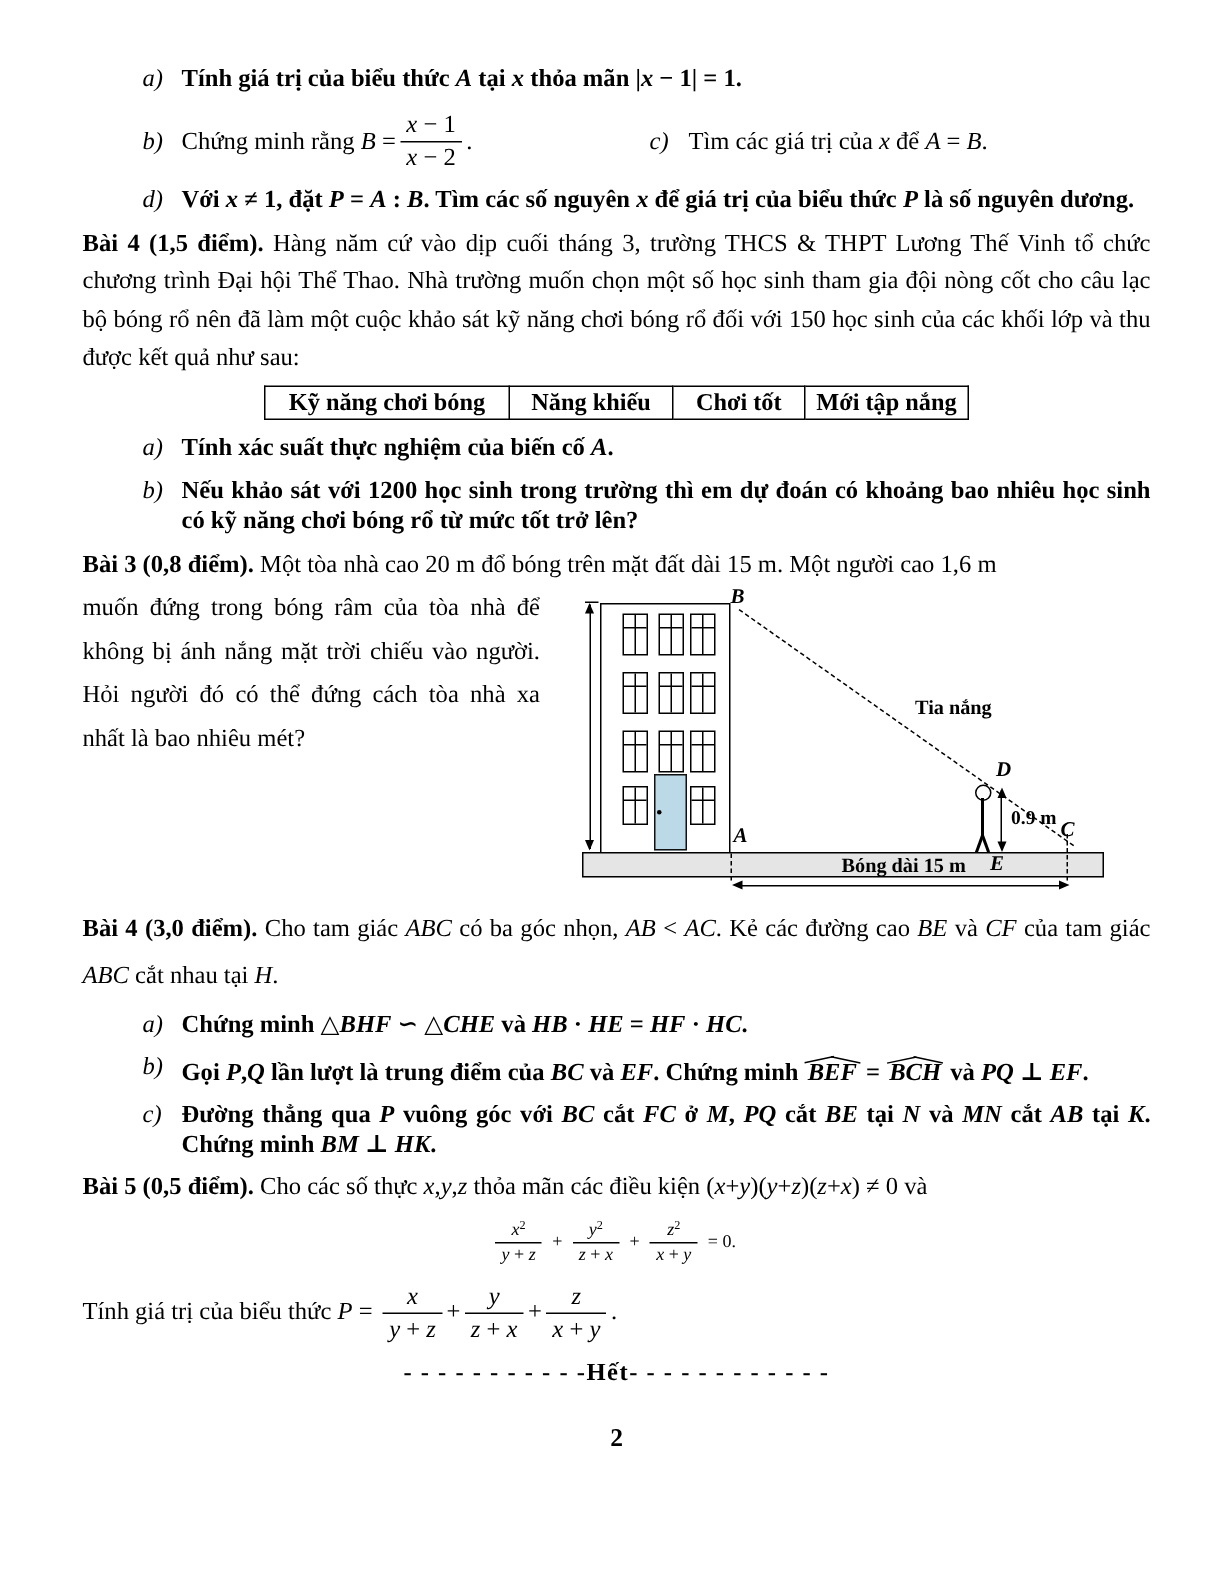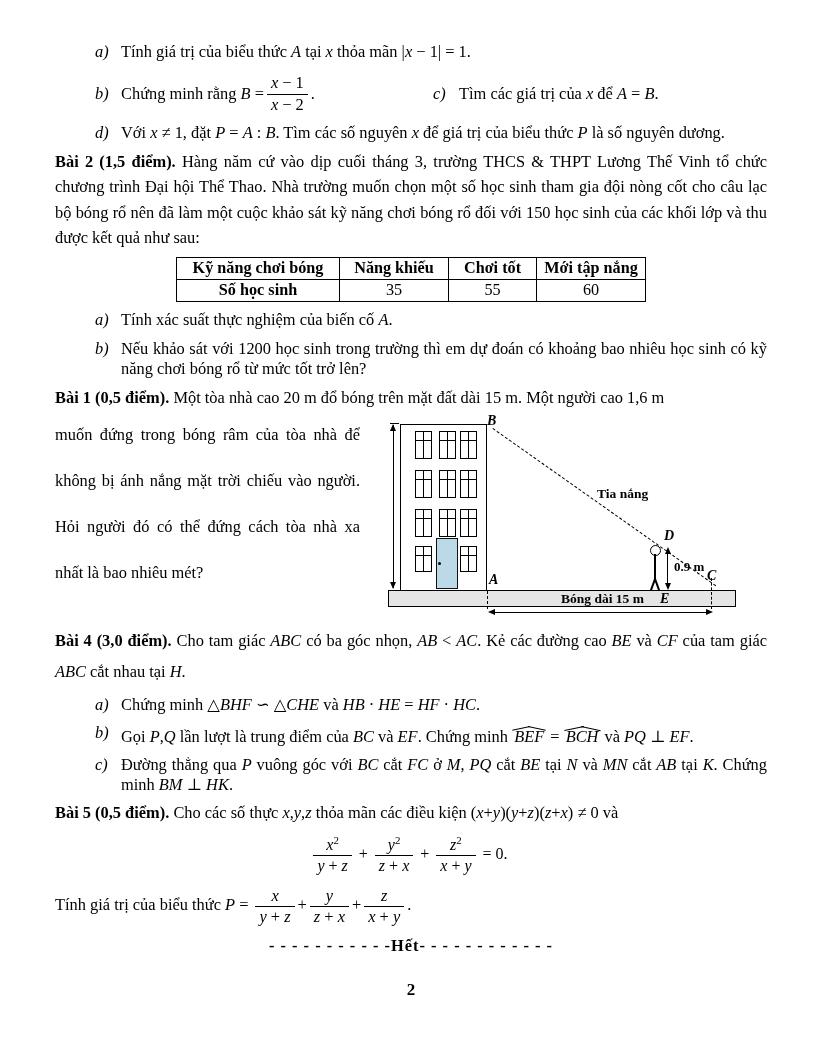--- a/index.html
+++ b/index.html
@@ -15,21 +15,21 @@
   .seg-b{font-weight:bold;text-align:right;}
   .seg-sup{font-size:68%;vertical-align:0.55em;font-style:normal;}
   .seg-arc{font-style:italic;position:relative;display:inline-block;padding:4px 2px 0;}
   .seg-arc::before,.seg-arc::after{content:"";position:absolute;top:3px;height:1.4px;background:#000;width:53%;}
   .seg-arc::before{left:0;transform:rotate(-12deg);transform-origin:right center;}
   .seg-arc::after{right:0;transform:rotate(12deg);transform-origin:left center;}
 
   
   .item{display:flex;margin-left:40px;}
   .item-label{flex:0 0 26px;font-style:italic;}
-  .item-body{flex:1;text-align:justify;}
+  .item-body{flex:1;text-align:justify;font-weight:bold;}
   .mt4{margin-top:4px;}.mt6{margin-top:6px;}.mt8{margin-top:8px;}.mt9{margin-top:9px;}
 
   
   .row-bc{display:flex;align-items:center;margin-left:40px;margin-top:7px;min-height:50px;}
   .col-left{width:338px;display:flex;align-items:center;}
   .col-right{flex:1;display:flex;align-items:center;}
 
   
   .frac{display:inline-block;text-align:center;vertical-align:middle;margin:0 3px;line-height:1.12;}
   .frac .num{display:block;border-bottom:1.4px solid #000;padding:0 4px 1px;}
@@ -40,21 +40,21 @@
   .note{line-height:23.4px;margin-top:5px;}
   .b4para{line-height:31px;margin-top:3px;}
 
   
   table.survey{border-collapse:collapse;margin:6px auto 6px;font-size:16.2px;}
   table.survey td,table.survey th{border:1.7px solid #000;text-align:center;padding:0 6px;height:21px;}
   .cw1{width:150px;}.cw2{width:96px;}.cw3{width:75px;}.cw4{width:96px;}
 
   
   .bai3-row{display:flex;margin-top:4px;}
-  .bai3-text{width:305px;text-align:justify;line-height:46px;}
+  .bai3-text{width:305px;text-align:justify;line-height:29px;}
   .figure{position:relative;width:402px;height:210px;flex:none;font-size:13.5px;}
   .figure .abs{position:absolute;}
   .pt{font-weight:bold;font-style:italic;font-size:14px;line-height:1;}
   .flabel{font-weight:bold;font-size:13.5px;line-height:1;}
   .vline{position:absolute;border-left:1.3px solid #000;}
   .dashv{position:absolute;border-left:1.3px dashed #000;}
   .hline{position:absolute;border-top:1.3px solid #000;}
   .ah{position:absolute;width:0;height:0;border-style:solid;}
   .ah-up{border-width:0 3.5px 7px 3.5px;border-color:transparent transparent #000 transparent;}
   .ah-dn{border-width:7px 3.5px 0 3.5px;border-color:#000 transparent transparent transparent;}
@@ -67,21 +67,21 @@
   .door{position:absolute;left:35px;top:113px;width:20px;height:49px;border:1.6px solid #111;background:#bcd9e8;}
   .knob{position:absolute;left:36.5px;top:137px;width:3px;height:3px;background:#000;border-radius:50%;}
   .ray{position:absolute;left:133px;top:16px;width:273px;border-top:1.6px dashed #000;
        transform:rotate(35.2deg);transform-origin:left top;}
   .gbar{position:absolute;left:28px;top:178px;width:346px;height:15px;border:1.8px solid #000;background:#e5e5e5;}
   .head{position:absolute;left:290px;top:133px;width:9px;height:9px;border:1.5px solid #000;border-radius:50%;background:#fff;}
   .pbody{position:absolute;left:294px;top:142px;width:1.6px;height:27px;background:#000;}
   .leg{position:absolute;left:294px;top:167px;width:1.5px;height:12px;background:#000;transform-origin:top center;}
 
   
-  .eq{display:flex;justify-content:center;align-items:center;font-size:16px;margin:11px 0 2px;}
+  .eq{display:flex;justify-content:center;align-items:center;font-size:12px;margin:11px 0 2px;}
   .eq .op{margin:0 4px;}
   .pline{margin-top:8px;line-height:46px;}
   .het{text-align:center;font-weight:bold;margin-top:8px;letter-spacing:1px;}
   .pageno{text-align:center;font-weight:bold;margin-top:24px;font-size:17px;}
 </style>
 </head>
 <body>
 
 <div class="page">
   <div class="content">
@@ -105,50 +105,44 @@
         <span class="item-label">c)</span>
         <span>Tìm các giá trị của <span class="seg-i">x</span> để <span class="seg-i">A</span> = <span class="seg-i">B</span>.</span>
       </div>
     </div>
 
     <div class="item mt4">
       <span class="item-label">d)</span>
       <span class="item-body">Với <span class="seg-i">x</span> ≠ 1, đặt <span class="seg-i">P</span> = <span class="seg-i">A</span> : <span class="seg-i">B</span>. Tìm các số nguyên <span class="seg-i">x</span> để giá trị của biểu thức <span class="seg-i">P</span> là số nguyên dương.</span>
     </div>
 
-    <p class="para just mt6"><span class="bold">Bài 2 (1,5 điểm).</span><span> Hàng năm cứ vào dịp cuối tháng 3, trường THCS &amp; THPT Lương Thế Vinh tổ chức chương trình Đại hội Thể Thao. Nhà trường muốn chọn một số học sinh tham gia đội nòng cốt cho câu lạc bộ bóng rổ nên đã làm một cuộc khảo sát kỹ năng chơi bóng rổ đối với 150 học sinh của các khối lớp và thu được kết quả như sau:</span></p>
+    <p class="para just mt6"><span class="bold">Bài 4 (1,5 điểm).</span><span> Hàng năm cứ vào dịp cuối tháng 3, trường THCS &amp; THPT Lương Thế Vinh tổ chức chương trình Đại hội Thể Thao. Nhà trường muốn chọn một số học sinh tham gia đội nòng cốt cho câu lạc bộ bóng rổ nên đã làm một cuộc khảo sát kỹ năng chơi bóng rổ đối với 150 học sinh của các khối lớp và thu được kết quả như sau:</span></p>
 
     <table class="survey">
       <tbody>
           <tr>
         <th class="cw1">Kỹ năng chơi bóng</th>
         <th class="cw2">Năng khiếu</th>
         <th class="cw3">Chơi tốt</th>
         <th class="cw4">Mới tập nắng</th>
       </tr>
-      <tr>
-        <td class="bold">Số học sinh</td>
-        <td>35</td>
-        <td>55</td>
-        <td>60</td>
-      </tr>
     </tbody>
       </table>
 
 
     <div class="item mt8">
       <span class="item-label">a)</span>
       <span class="item-body">Tính xác suất thực nghiệm của biến cố <span class="seg-i">A</span>.</span>
     </div>
     <div class="item mt9">
       <span class="item-label">b)</span>
       <span class="item-body">Nếu khảo sát với 1200 học sinh trong trường thì em dự đoán có khoảng bao nhiêu học sinh có kỹ năng chơi bóng rổ từ mức tốt trở lên?</span>
     </div>
 
-    <p class="mt9"><span class="bold">Bài 1 (0,5 điểm).</span><span> Một tòa nhà cao 20 m đổ bóng trên mặt đất dài 15 m. Một người cao 1,6 m</span></p>
+    <p class="mt9"><span class="bold">Bài 3 (0,8 điểm).</span><span> Một tòa nhà cao 20 m đổ bóng trên mặt đất dài 15 m. Một người cao 1,6 m</span></p>
 
     <div class="bai3-row">
       <p class="bai3-text">muốn đứng trong bóng râm của tòa nhà để không bị ánh nắng mặt trời chiếu vào người. Hỏi người đó có thể đứng cách tòa nhà xa nhất là bao nhiêu mét?</p>
 
       <div class="figure">
 
         <div class="vline" style="left:33px;top:13px;height:163px;"></div>
         <div class="ah ah-up" style="left:30px;top:12px;"></div>
         <div class="ah ah-dn" style="left:30px;top:170px;"></div>
         <div class="abs" style="left:30px;top:11px;width:9px;height:1.3px;background:#000;"></div>
@@ -165,21 +159,21 @@
           <div class="win" style="left:38px;top:84px;"></div>
           <div class="win" style="left:59px;top:84px;"></div>
           <div class="win" style="left:14px;top:121px;height:24px;"></div>
           <div class="win" style="left:59px;top:121px;height:24px;"></div>
           <div class="door"></div>
           <div class="knob"></div>
         </div>
 
         <div class="abs pt" style="left:127px;top:2px;">B</div>
         <div class="ray"></div>
-        <div class="abs flabel" style="left:237px;top:75px;">Tia nắng</div>
+        <div class="abs flabel" style="left:250px;top:75px;">Tia nắng</div>
         <div class="abs pt" style="left:129px;top:161px;">A</div>
 
         <div class="head"></div>
         <div class="pbody"></div>
         <div class="leg" style="transform:rotate(20deg);"></div>
         <div class="leg" style="transform:rotate(-20deg);"></div>
 
         <div class="abs pt" style="left:304px;top:117px;">D</div>
         <div class="vline" style="left:307px;top:137px;height:38px;border-left-width:1.4px;"></div>
         <div class="ah ah-up" style="left:304.5px;top:135px;"></div>

